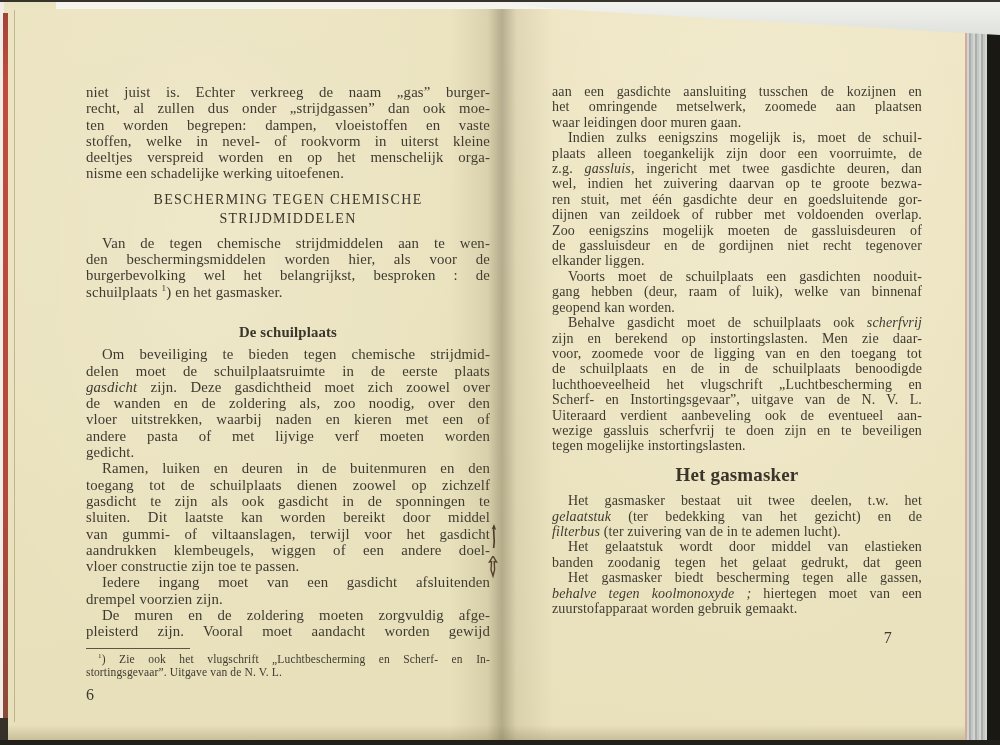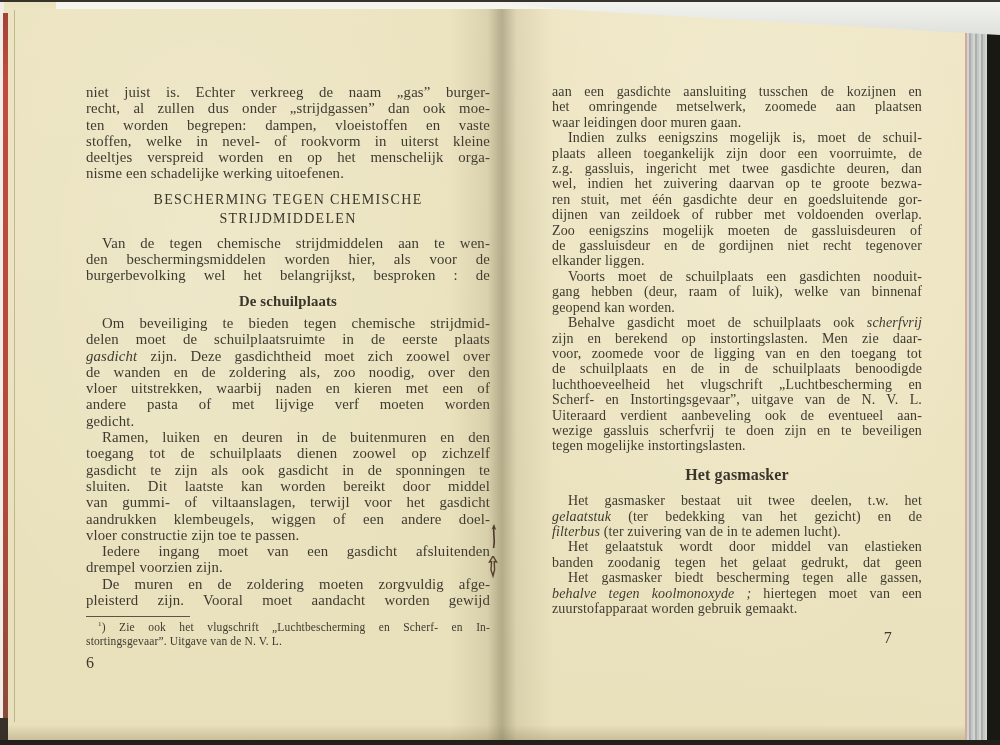--- a/index.html
+++ b/index.html
@@ -36,22 +36,22 @@
   .col-left{left:80px;top:76px;width:404px;font-size:14.8px;line-height:16.3px;}
   .col-right{left:52px;top:76px;width:370px;font-size:14px;line-height:15.4px;}
   .para{margin:0;}
   .line{text-align:justify;text-align-last:justify;white-space:normal;}
   .line.last{text-align-last:left;}
   .line.indent{text-indent:16px;}
   .heading{
     text-align:center;font-size:14px;line-height:19px;
     letter-spacing:1.3px;margin:8px 0 7px;color:#39352b;
   }
-  .subheading{text-align:center;font-weight:bold;margin:9px 0 6px;color:#39352b;}
-  .col-right .subheading{margin:13px 0 11px;font-size:16px;}
+  .subheading{text-align:center;font-weight:bold;margin:24px 0 6px;color:#39352b;}
+  .col-right .subheading{margin:13px 0 11px;font-size:19px;}
   .footnote{margin-top:8px;font-size:11.5px;line-height:13.5px;}
   .footnote::before{content:"";display:block;width:104px;border-top:1px solid #5a5442;margin-bottom:4px;}
   .footnote .line.indent{text-indent:12px;}
   sup{font-size:62%;line-height:0;vertical-align:super;}
   .pagenum{font-size:16px;margin-top:7px;}
   .pn-left{text-align:left;}
   .pn-right{text-align:right;padding-right:30px;margin-top:14px;}
   
   .staple{position:absolute;z-index:3;}
   .s1{left:489px;top:523px;}
@@ -97,20 +97,21 @@
             <div class="line last"><span>nisme een schadelijke werking uitoefenen.</span></div>
           </div>
           <div class="heading">
             <div>BESCHERMING TEGEN CHEMISCHE</div>
             <div>STRIJDMIDDELEN</div>
           </div>
           <div class="para">
             <div class="line indent"><span>Van de tegen chemische strijdmiddelen aan te wen-</span></div>
             <div class="line"><span>den beschermingsmiddelen worden hier, als voor de</span></div>
             <div class="line"><span>burgerbevolking wel het belangrijkst, besproken : de</span></div>
+            <div class="line last"><span>schuilplaats </span><sup>1</sup><span>) en het gasmasker.</span></div>
           </div>
           <div class="subheading">De schuilplaats</div>
           <div class="para">
             <div class="line indent"><span>Om beveiliging te bieden tegen chemische strijdmid-</span></div>
             <div class="line"><span>delen moet de schuilplaatsruimte in de eerste plaats</span></div>
             <div class="line"><span style="font-style: italic;">gasdicht</span><span> zijn. Deze gasdichtheid moet zich zoowel over</span></div>
             <div class="line"><span>de wanden en de zoldering als, zoo noodig, over den</span></div>
             <div class="line"><span>vloer uitstrekken, waarbij naden en kieren met een of</span></div>
             <div class="line"><span>andere pasta of met lijvige verf moeten worden</span></div>
             <div class="line last"><span>gedicht.</span></div>
@@ -145,21 +146,21 @@
     <div class="column col-right">
       <div>
           <div class="para">
             <div class="line"><span>aan een gasdichte aansluiting tusschen de kozijnen en</span></div>
             <div class="line"><span>het omringende metselwerk, zoomede aan plaatsen</span></div>
             <div class="line last"><span>waar leidingen door muren gaan.</span></div>
           </div>
           <div class="para">
             <div class="line indent"><span>Indien zulks eenigszins mogelijk is, moet de schuil-</span></div>
             <div class="line"><span>plaats alleen toegankelijk zijn door een voorruimte, de</span></div>
-            <div class="line"><span>z.g. </span><span style="">gassluis</span><span>, ingericht met twee gasdichte deuren, dan</span></div>
+            <div class="line"><span>z.g. </span><span style="font-style: italic;">gassluis</span><span>, ingericht met twee gasdichte deuren, dan</span></div>
             <div class="line"><span>wel, indien het zuivering daarvan op te groote bezwa-</span></div>
             <div class="line"><span>ren stuit, met één gasdichte deur en goedsluitende gor-</span></div>
             <div class="line"><span>dijnen van zeildoek of rubber met voldoenden overlap.</span></div>
             <div class="line"><span>Zoo eenigszins mogelijk moeten de gassluisdeuren of</span></div>
             <div class="line"><span>de gassluisdeur en de gordijnen niet recht tegenover</span></div>
             <div class="line last"><span>elkander liggen.</span></div>
           </div>
           <div class="para">
             <div class="line indent"><span>Voorts moet de schuilplaats een gasdichten nooduit-</span></div>
             <div class="line"><span>gang hebben (deur, raam of luik), welke van binnenaf</span></div>

